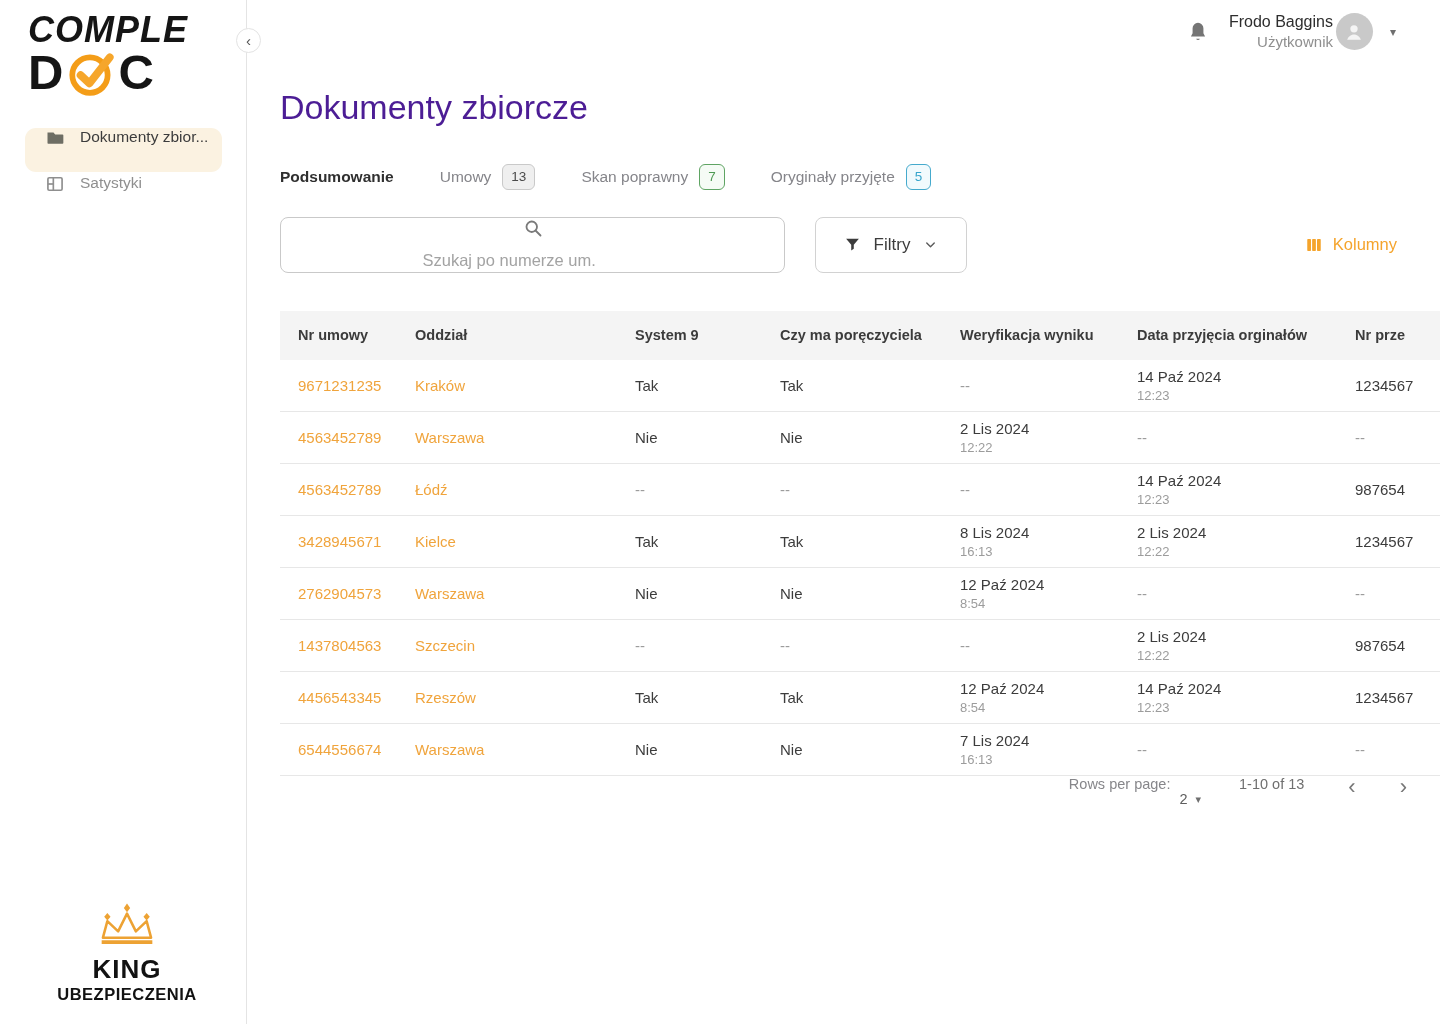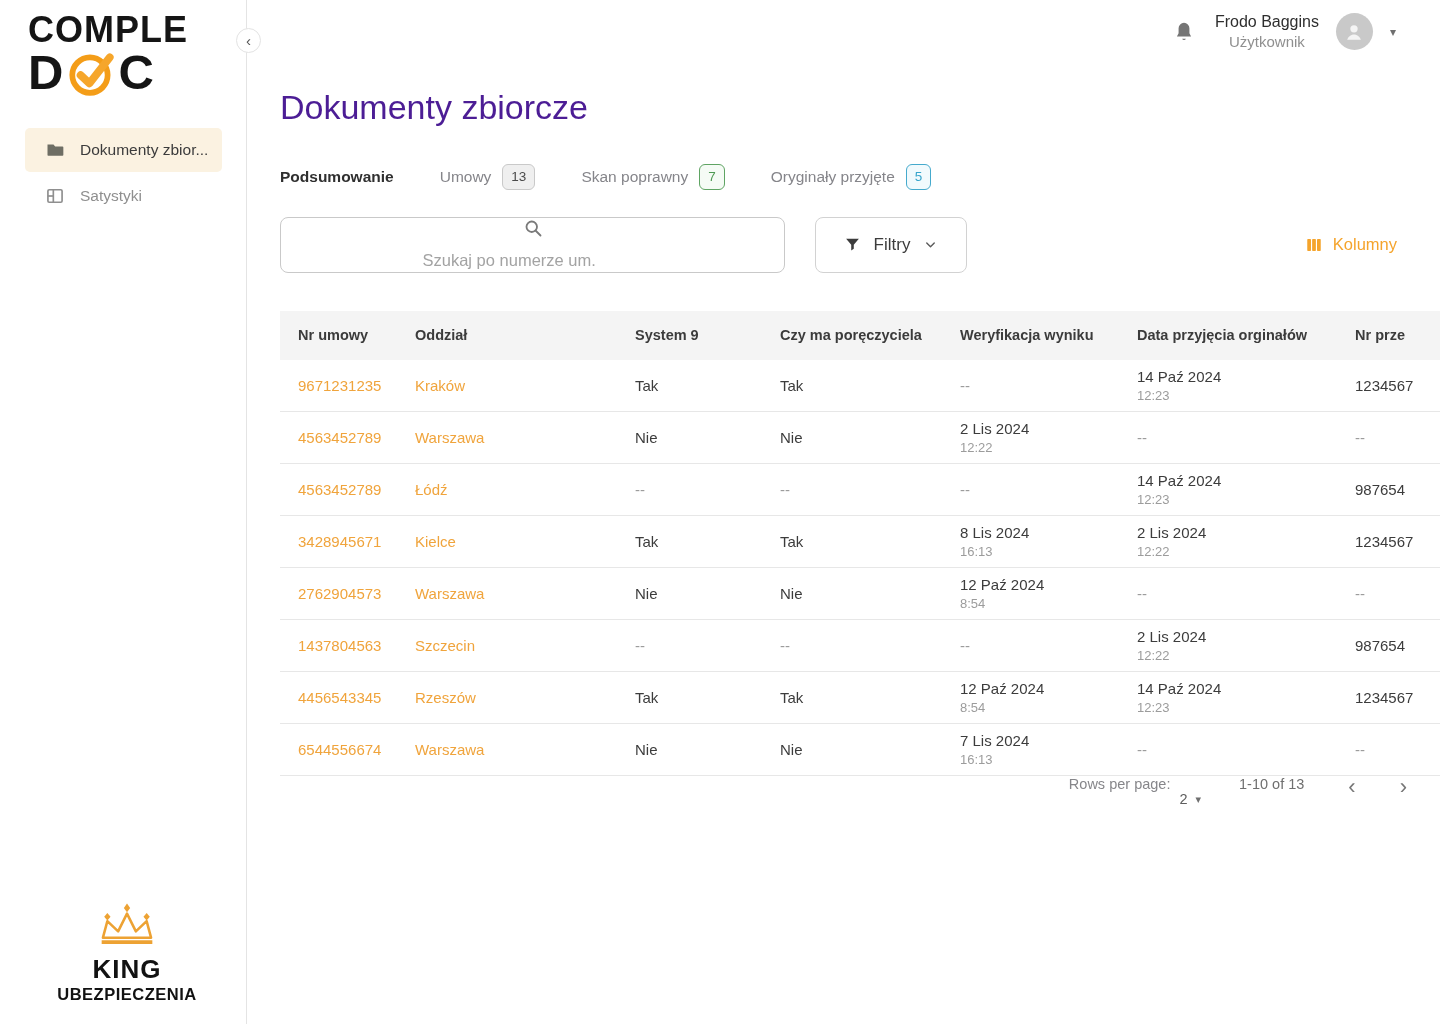--- a/index.html
+++ b/index.html
@@ -9,36 +9,36 @@
   }
   *{box-sizing:border-box;}
   html,body{margin:0;padding:0;}
   body{
     width:1440px;height:1024px;overflow:hidden;position:relative;background:#fff;
     font-family:"Liberation Sans","DejaVu Sans",sans-serif;color:var(--text-dark);
   }
   
   .sidebar{position:absolute;left:0;top:0;width:247px;height:1024px;background:#fff;border-right:1px solid var(--border-gray);}
   .logo{padding:12px 0 0 28px;color:#151515;font-weight:700;letter-spacing:1px;line-height:1;}
-  .logo-line1{font-size:36px;}
+  .logo-line1{font-size:36px;font-style:italic;}
   .logo-line2{font-size:49px;display:flex;align-items:center;margin-top:-2px;}
   .logo-check{width:52px;height:52px;margin:0 1px;}
   .nav{margin-top:30px;}
-  .nav-item{display:flex;align-items:center;gap:15px;height:44px;margin:2px 24px 2px 25px;padding:0 8px 0 20px;border-radius:5px;color:var(--text-gray);font-size:15.5px;cursor:pointer;}
+  .nav-item{display:flex;gap:15px;height:44px;margin:2px 24px 2px 25px;padding:0 8px 0 20px;border-radius:11px;color:var(--text-gray);font-size:15.5px;cursor:pointer;}
   .nav-item.active{background:var(--active-item-bg);color:#3C3C3C;}
   .nav-item svg{flex:0 0 auto;}
   .nav-label{white-space:nowrap;overflow:hidden;text-overflow:ellipsis;}
   .king{position:absolute;bottom:20px;left:4px;width:100%;text-align:center;color:#121212;}
   .king-name{font-size:26px;font-weight:700;letter-spacing:1px;line-height:1.15;}
   .king-sub{font-size:16.5px;font-weight:700;letter-spacing:0.5px;}
   .collapse-btn{position:absolute;left:236px;top:28px;width:25px;height:25px;border-radius:50%;background:#fff;border:1px solid #E3E3E3;color:#555;font-size:15px;line-height:1;display:flex;align-items:center;justify-content:center;cursor:pointer;padding:0;z-index:5;}
   
   .topbar{position:absolute;top:13px;right:44px;display:flex;align-items:center;z-index:2;}
   .bell{margin-right:21px;cursor:pointer;display:flex;}
-  .user-names{text-align:center;margin-right:17px;}
+  .user-names{text-align:right;margin-right:3px;}
   .user-name{font-size:16px;color:#2E2E2E;}
   .user-role{font-size:15px;color:var(--text-gray);margin-top:2px;}
   .avatar{width:37px;height:37px;border-radius:50%;background:#C9C9C9;display:flex;align-items:center;justify-content:center;cursor:pointer;}
   .user-caret{margin-left:17px;color:#6F6F6F;font-size:12px;cursor:pointer;}
   
   .main{margin-left:247px;height:1024px;overflow:hidden;position:relative;}
   .content{padding-left:33px;}
   .page-title{margin:88px 0 0;font-size:34px;font-weight:400;color:#4c1d95;}
   .tabs{display:flex;align-items:center;margin-top:37px;}
   .tab{display:flex;align-items:center;gap:11px;margin-right:46px;font-size:15.5px;color:#85858A;cursor:pointer;}

